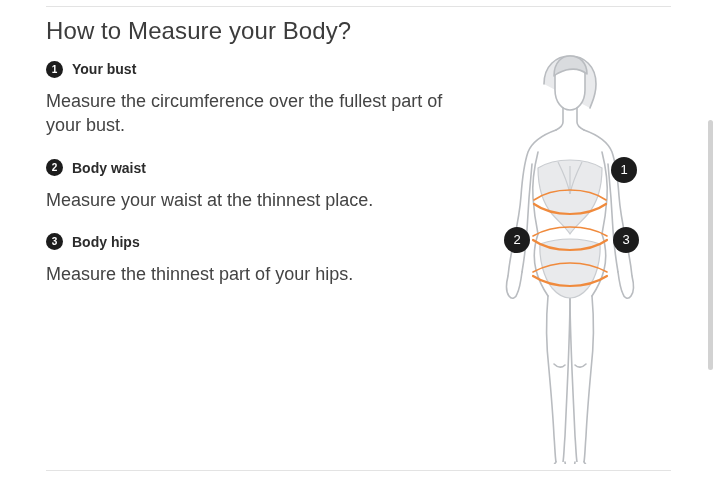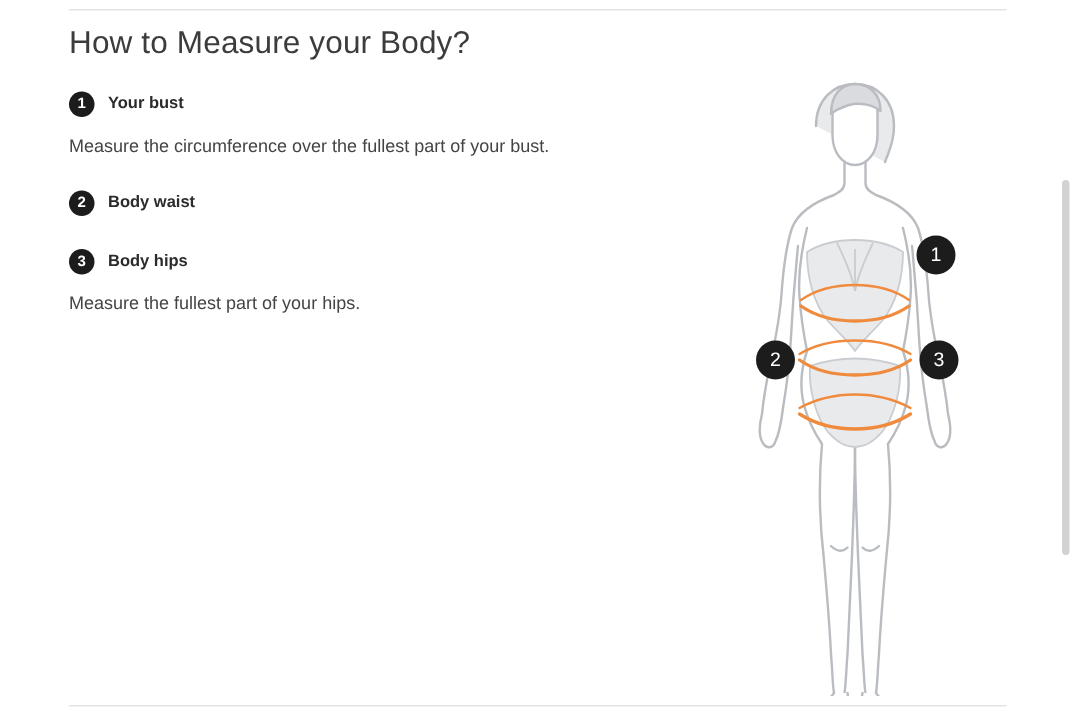--- a/index.html
+++ b/index.html
@@ -34,21 +34,21 @@
     left: 46px;
     top: 470px;
     width: 625px;
     height: 1px;
     background: #e3e3e3;
   }
   .heading {
     position: absolute;
     left: 46px;
     top: 17px;
-    font-size: 21px;
+    font-size: 24px;
     font-weight: 400;
     color: #3c3c3c;
     letter-spacing: 0.1px;
   }
   .steps {
     position: absolute;
     left: 46px;
     top: 60px;
     width: 420px;
   }
@@ -68,27 +68,27 @@
     color: #ffffff;
     font-size: 10px;
     font-weight: bold;
     line-height: 17px;
     text-align: center;
     display: inline-block;
     flex: none;
   }
   .step-title {
     margin-left: 9px;
-    font-size: 11px;
+    font-size: 14px;
     font-weight: bold;
     color: #2b2b2b;
   }
   .step-desc {
     margin-top: 11px;
-    font-size: 12px;
+    font-size: 18px;
     color: #444444;
     line-height: 1.35;
   }
   .figure {
     position: absolute;
     left: 470px;
     top: 44px;
     width: 215px;
     height: 420px;
   }
@@ -137,28 +137,29 @@
         <span class="step-title">Your bust</span>
       </div>
       <div class="step-desc">Measure the circumference over the fullest part of your bust.</div>
     </div>
 
     <div class="step">
       <div class="step-head">
         <span class="badge">2</span>
         <span class="step-title">Body waist</span>
       </div>
+      <div class="step-desc">Measure your waist at the thinnest place.</div>
     </div>
 
     <div class="step">
       <div class="step-head">
         <span class="badge">3</span>
         <span class="step-title">Body hips</span>
       </div>
-      <div class="step-desc">Measure the fullest part of your hips.</div>
+      <div class="step-desc">Measure the thinnest part of your hips.</div>
     </div>
 
   </div>
 
   <div class="figure">
     <svg width="215" height="420" viewBox="0 0 215 420" xmlns="http://www.w3.org/2000/svg">
       <g fill="none" stroke="#b9bcc0" stroke-width="1.6" stroke-linecap="round" stroke-linejoin="round">
 
         <path d="M74 40 C74 22 86 12 100 12 C114 12 126 22 126 40 C126 52 122 58 120 64" fill="#e9eaec" stroke="#b9bcc0"></path>
 

